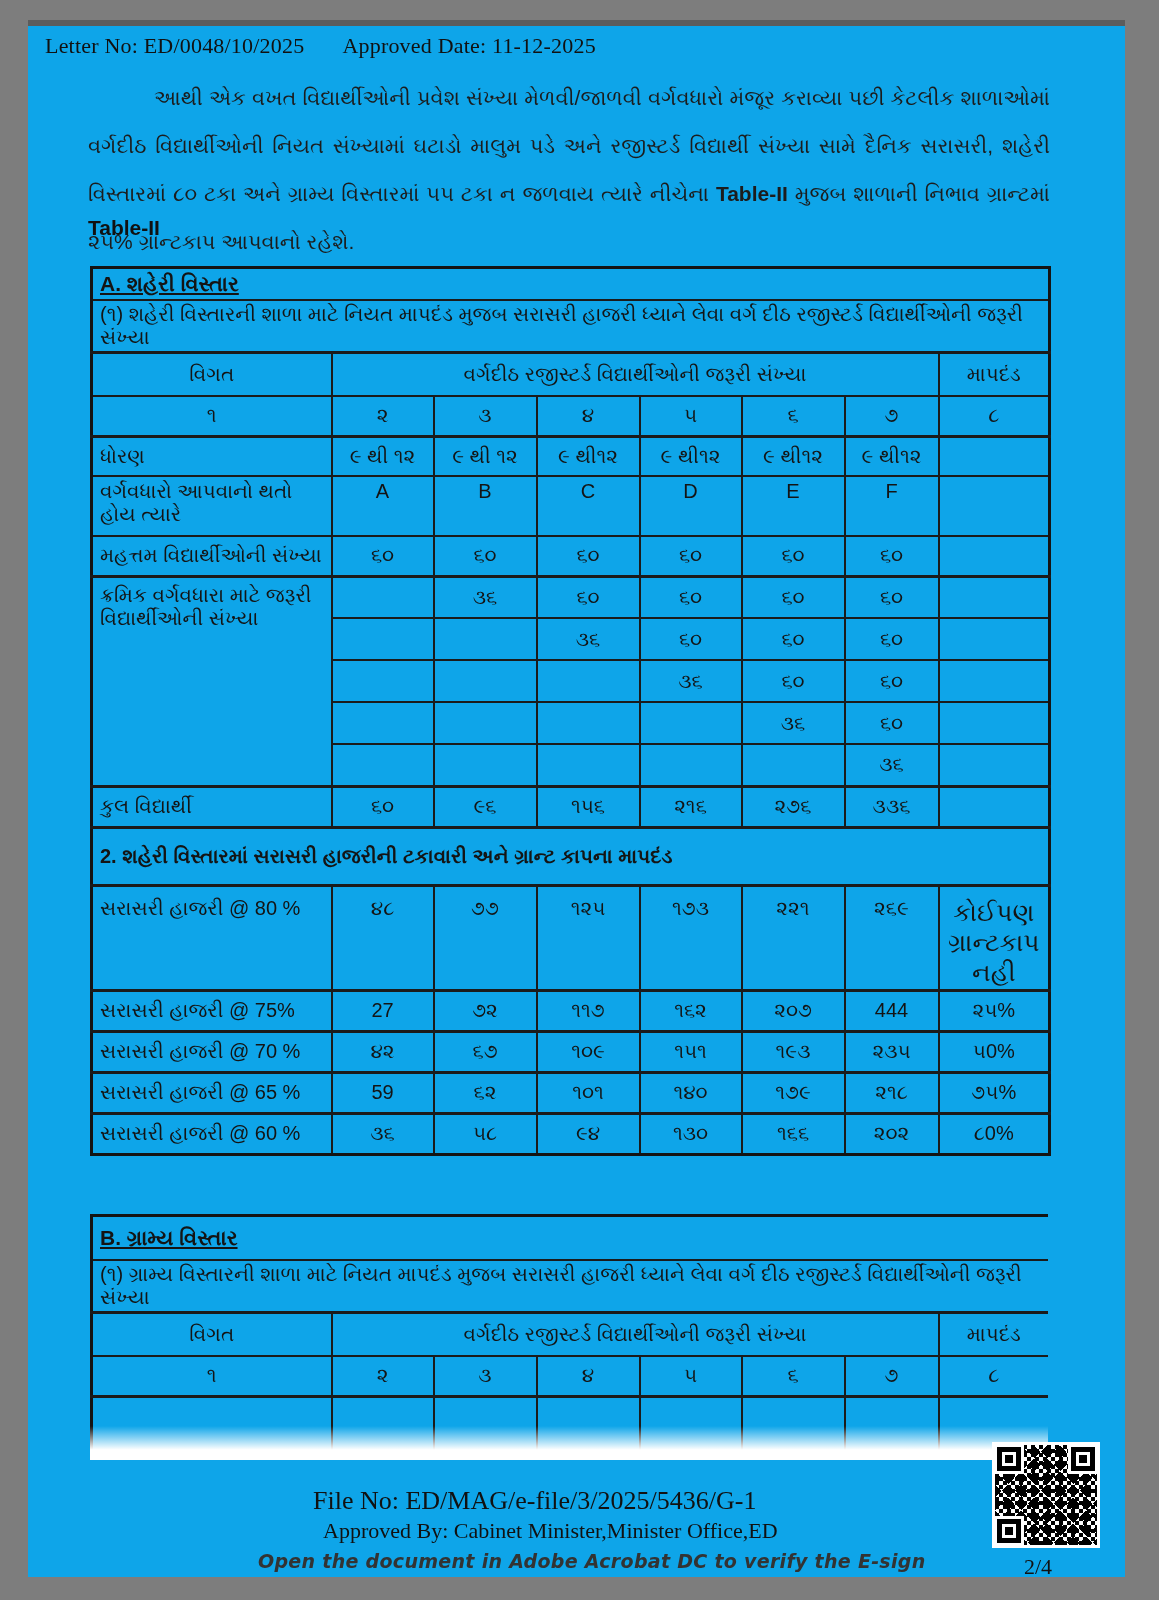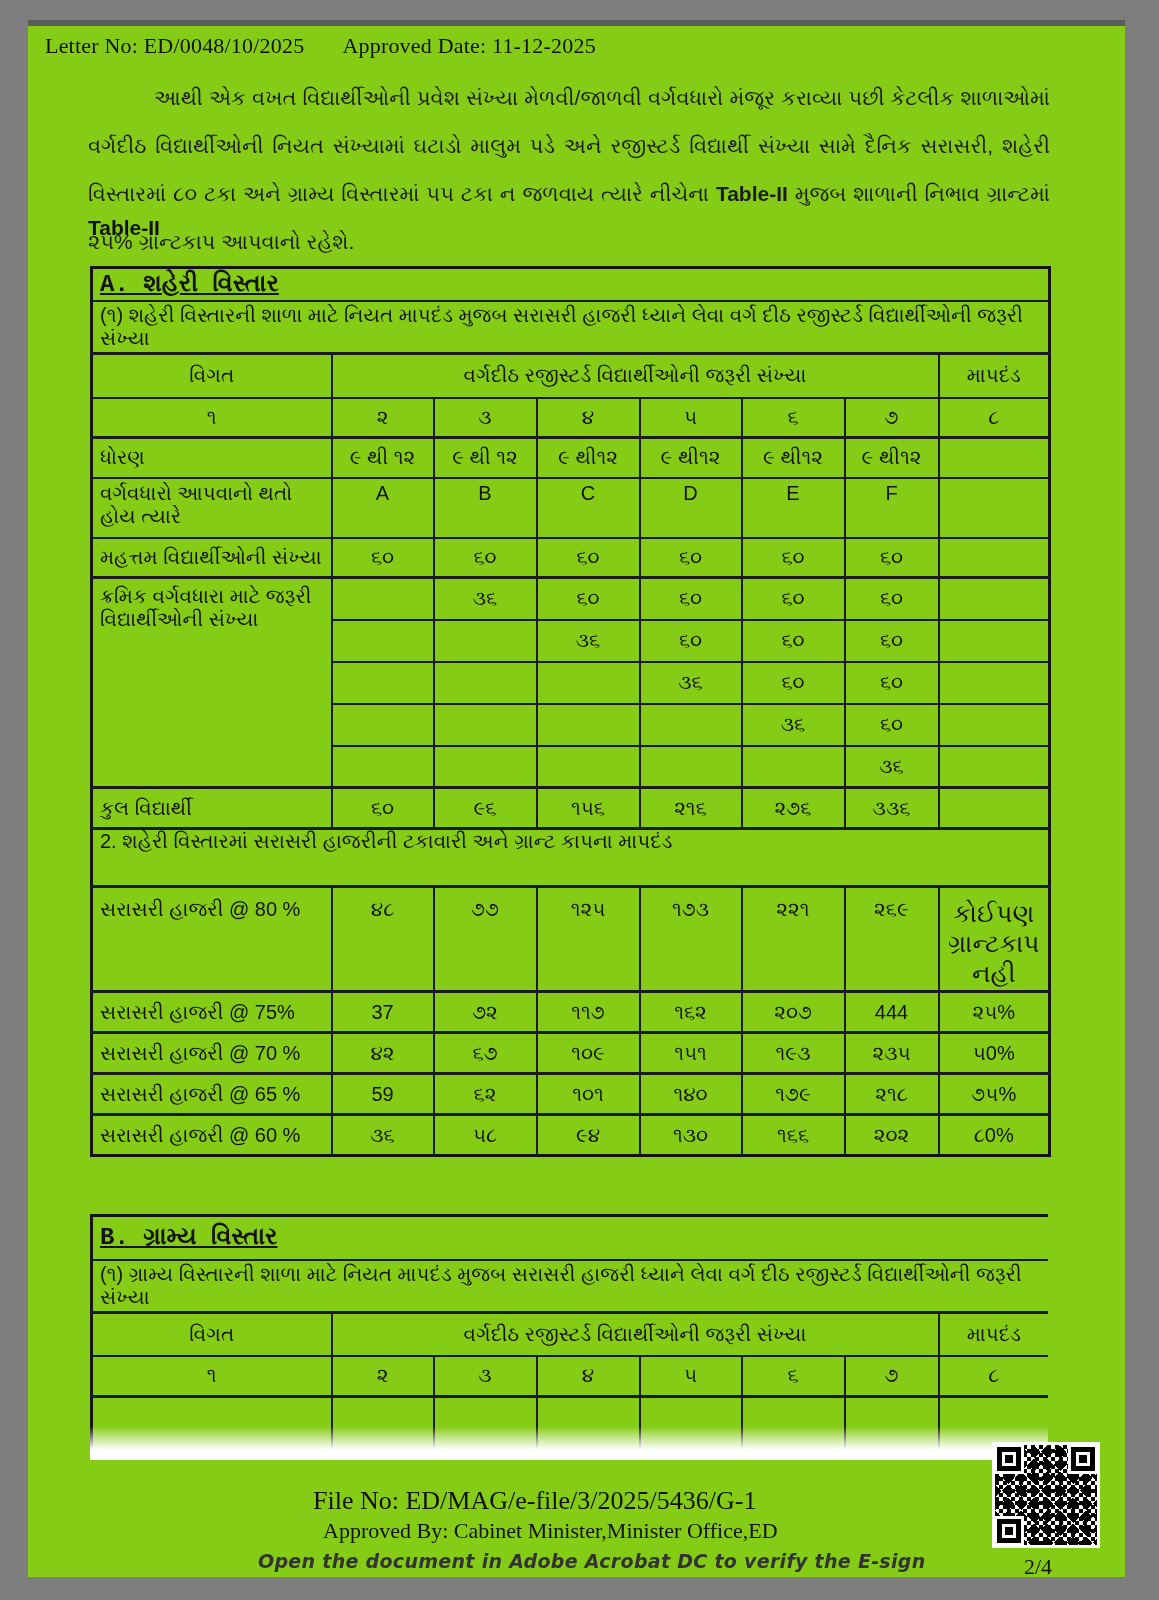--- a/index.html
+++ b/index.html
@@ -1,21 +1,21 @@
 <!DOCTYPE html>
 <html><head>
 <meta charset="utf-8">
 <style>
   * { margin:0; padding:0; box-sizing:border-box; }
   html,body { width:1159px; height:1600px; }
   body { background:#7d7d7d; position:relative; font-family:"Liberation Serif", serif; color:#111; }
 
   .page {
     position:absolute; left:28px; top:20px; width:1097px; height:1557px;
-    background:#84cc16; border-top:6px solid #5c5c5c; overflow:hidden;
+    background:#0ea5e9; border-top:6px solid #5c5c5c; overflow:hidden;
   }
 
   .letter-line { position:absolute; left:17px; top:7px; font-size:22px; letter-spacing:.2px; }
   .letter-line span { margin-right:38px; }
 
   .guj { font-family:"Liberation Sans", sans-serif; }
 
   .intro {
     position:absolute; left:60px; top:48px; width:962px;
     font-size:21px; line-height:48px; text-align:justify; text-indent:66px; color:#1c1c1c;
@@ -39,26 +39,26 @@
   .tblA { position:absolute; left:62px; top:240px; }
   .rT  td{height:32px}
   .rN  td{height:38px}
   .rH  td{height:44px}
   .rNum td{height:40px}
   .rStd td{height:40px}
   .rCls td{height:60px; vertical-align:top; padding-top:3px;}
   .rMax td{height:40px}
   .rSeq td{height:42px}
   .rTot td{height:41px}
-  .rSub td{height:58px; vertical-align:top; padding-top:0;}
+  .rSub td{height:58px; vertical-align:top; padding-top:16px;font-weight:bold;}
   .r80 td{height:82px; vertical-align:top; padding-top:10px;}
   .rAtt td{height:41px}
   .bt3 td{border-top-width:3px}
 
-  .sec-title { font-weight:bold; font-size:24px; text-decoration:underline;font-family:Liberation Mono, monospace; }
+  .sec-title { font-weight:bold; font-size:21px; text-decoration:underline; }
   .crit-small { font-size:25px; line-height:30px; }
 
   .tblB-wrap { position:absolute; left:62px; top:1188px; width:958px; height:246px; overflow:hidden; }
   .rB-T td{height:44px}
   .rB-N td{height:42px}
   .rB-H td{height:44px}
   .rB-Num td{height:40px}
   .rB-Std td{height:82px; vertical-align:bottom; padding-bottom:2px; color:#4c4c4c;}
   .fadeout { position:absolute; left:-2px; right:-2px; bottom:0; height:34px;
     background:linear-gradient(to bottom, rgba(255,255,255,0) 0%, #ffffff 70%); }
@@ -218,21 +218,21 @@
       <td>૪૮</td>
       <td>૭૭</td>
       <td>૧૨૫</td>
       <td>૧૭૩</td>
       <td>૨૨૧</td>
       <td>૨૬૯</td>
       <td class="crit-small">કોઈપણ ગ્રાન્ટકાપ નહી</td>
     </tr>
     <tr class="rAtt bt3">
       <td class="left">સરાસરી હાજરી @ 75%</td>
-      <td>37</td>
+      <td>27</td>
       <td>૭૨</td>
       <td>૧૧૭</td>
       <td>૧૬૨</td>
       <td>૨૦૭</td>
       <td>444</td>
       <td>૨૫%</td>
     </tr>
     <tr class="rAtt bt3">
       <td class="left">સરાસરી હાજરી @ 70 %</td>
       <td>૪૨</td>

